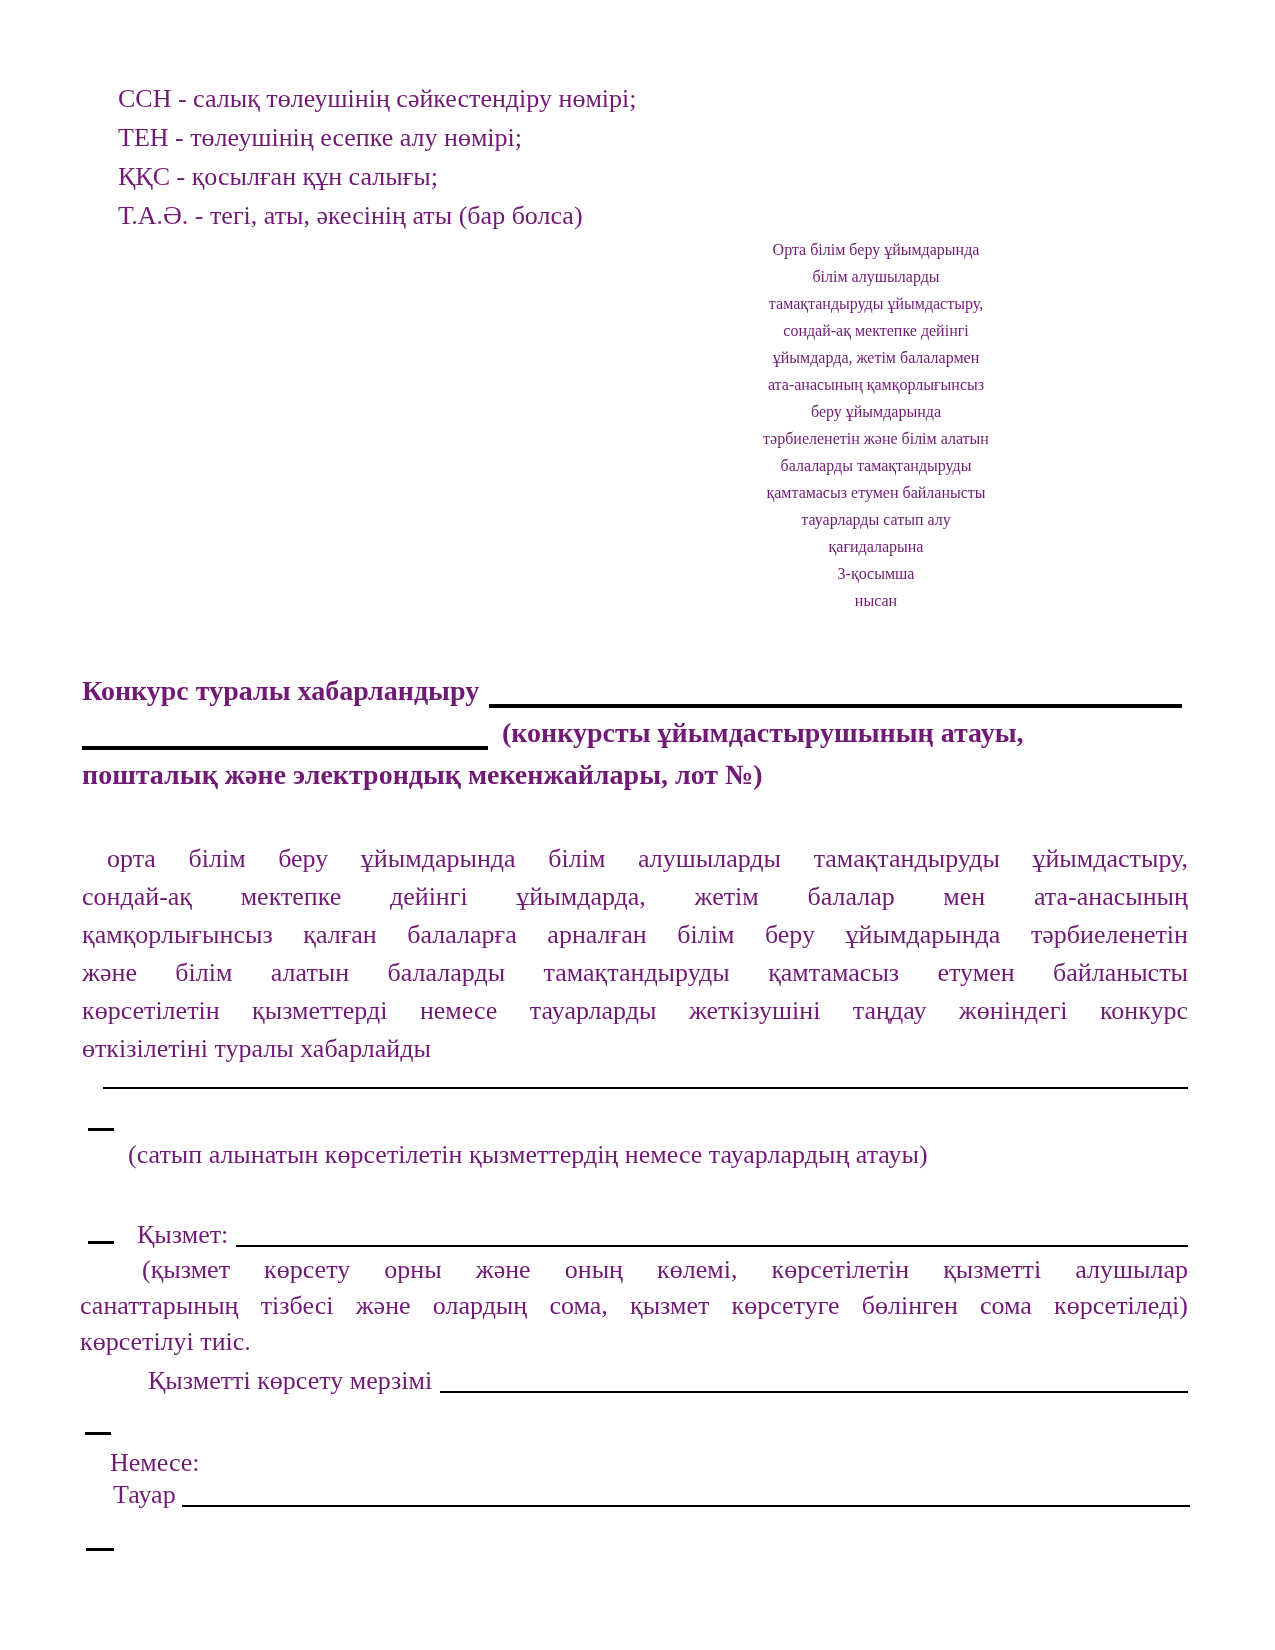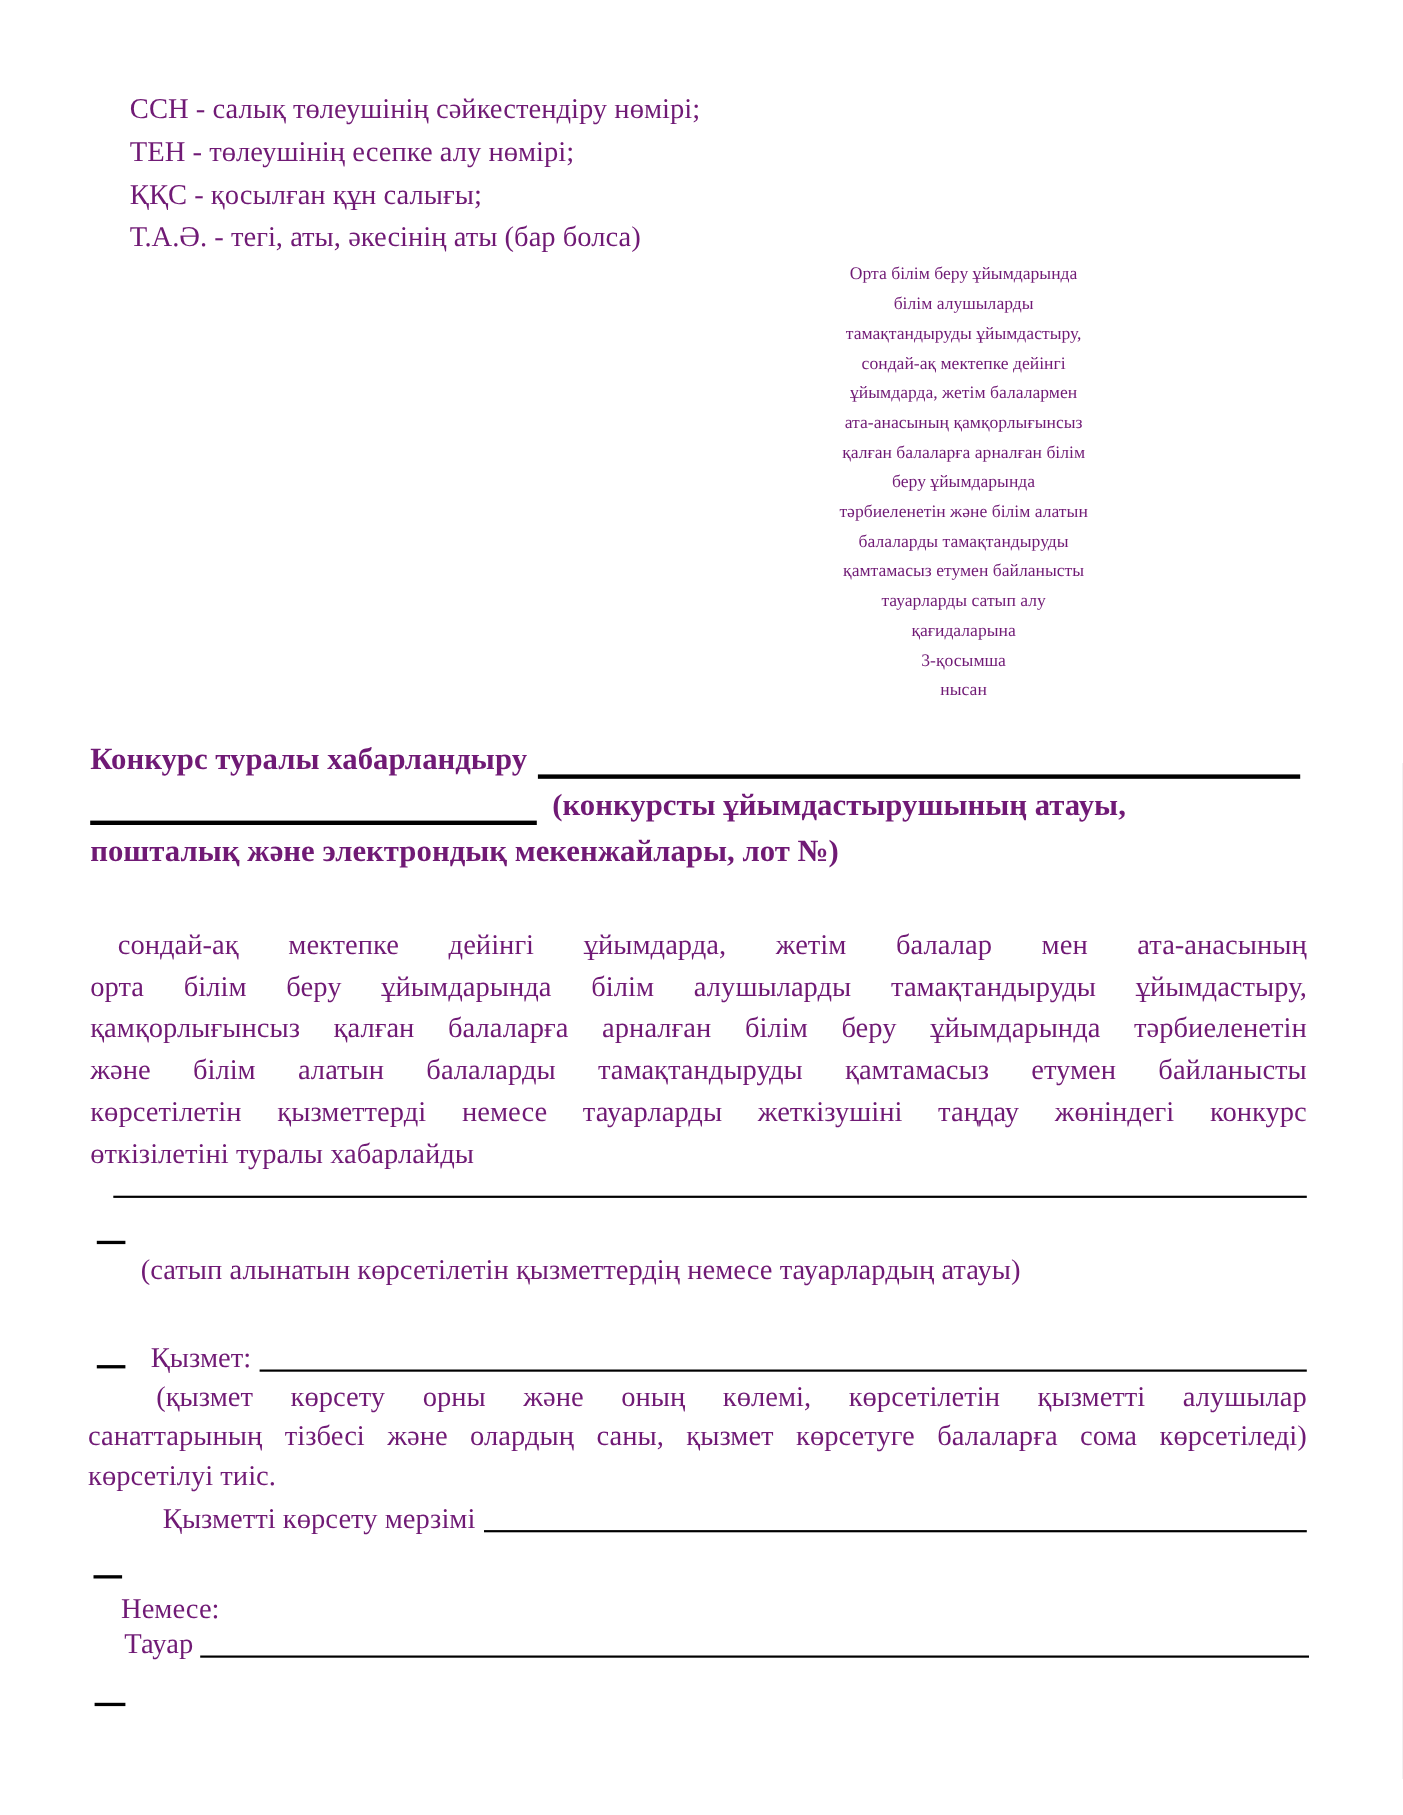--- a/index.html
+++ b/index.html
@@ -153,21 +153,20 @@
       <div>Т.А.Ә. - тегі, аты, әкесінің аты (бар болса)</div>
     </div>
 
   <div class="appendix">
       <div>Орта білім беру ұйымдарында</div>
       <div>білім алушыларды</div>
       <div>тамақтандыруды ұйымдастыру,</div>
       <div>сондай-ақ мектепке дейінгі</div>
       <div>ұйымдарда, жетім балалармен</div>
       <div>ата-анасының қамқорлығынсыз</div>
-      <div>қалған балаларға арналған білім</div>
       <div>беру ұйымдарында</div>
       <div>тәрбиеленетін және білім алатын</div>
       <div>балаларды тамақтандыруды</div>
       <div>қамтамасыз етумен байланысты</div>
       <div>тауарларды сатып алу</div>
       <div>қағидаларына</div>
       <div>3-қосымша</div>
       <div>нысан</div>
     </div>
 
@@ -179,22 +178,22 @@
     <div class="h-row">
       <span class="h-fill-left"></span>
       <span>(конкурсты ұйымдастырушының атауы,</span>
     </div>
     <div class="h-row">
       <span>пошталық және электрондық мекенжайлары, лот №)</span>
     </div>
   </div>
 
   <div class="jlines par1">
+      <div>орта білім беру ұйымдарында білім алушыларды тамақтандыруды ұйымдастыру,</div>
       <div>сондай-ақ мектепке дейінгі ұйымдарда, жетім балалар мен ата-анасының</div>
-      <div>орта білім беру ұйымдарында білім алушыларды тамақтандыруды ұйымдастыру,</div>
       <div>қамқорлығынсыз қалған балаларға арналған білім беру ұйымдарында тәрбиеленетін</div>
       <div>және білім алатын балаларды тамақтандыруды қамтамасыз етумен байланысты</div>
       <div>көрсетілетін қызметтерді немесе тауарларды жеткізушіні таңдау жөніндегі конкурс</div>
       <div>өткізілетіні туралы хабарлайды</div>
     </div>
 
   <div class="rule-main"></div>
 
   <div class="dash dash-1"></div>
 
@@ -202,21 +201,21 @@
 
   <div class="field field-service">
     <span class="flabel">Қызмет:</span>
     <span class="fill"></span>
   </div>
 
   <div class="dash dash-2"></div>
 
   <div class="jlines par2">
       <div>(қызмет көрсету орны және оның көлемі, көрсетілетін қызметті алушылар</div>
-      <div>санаттарының тізбесі және олардың саны, қызмет көрсетуге балаларға сома көрсетіледі)</div>
+      <div>санаттарының тізбесі және олардың сома, қызмет көрсетуге бөлінген сома көрсетіледі)</div>
       <div>көрсетілуі тиіс.</div>
     </div>
 
   <div class="field field-term">
     <span class="flabel">Қызметті көрсету мерзімі</span>
     <span class="fill"></span>
   </div>
 
   <div class="dash dash-3"></div>
 

